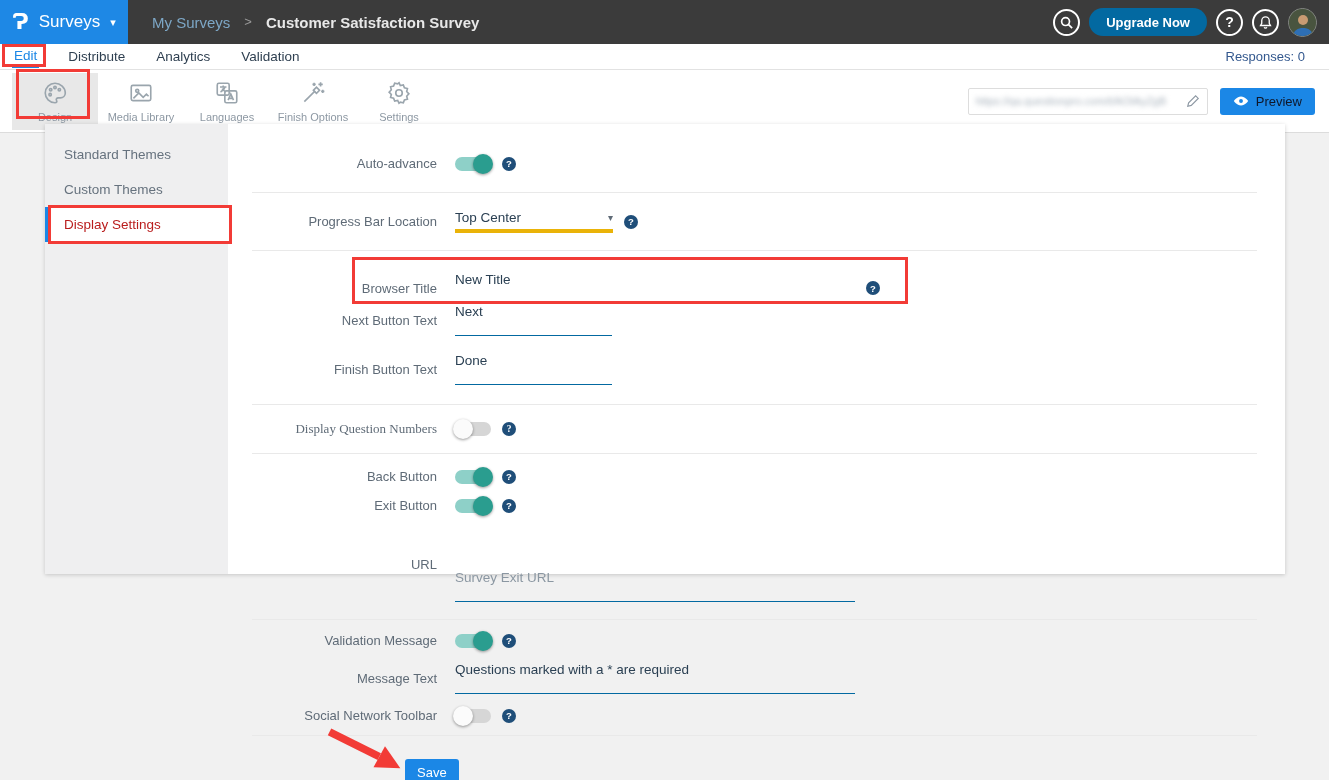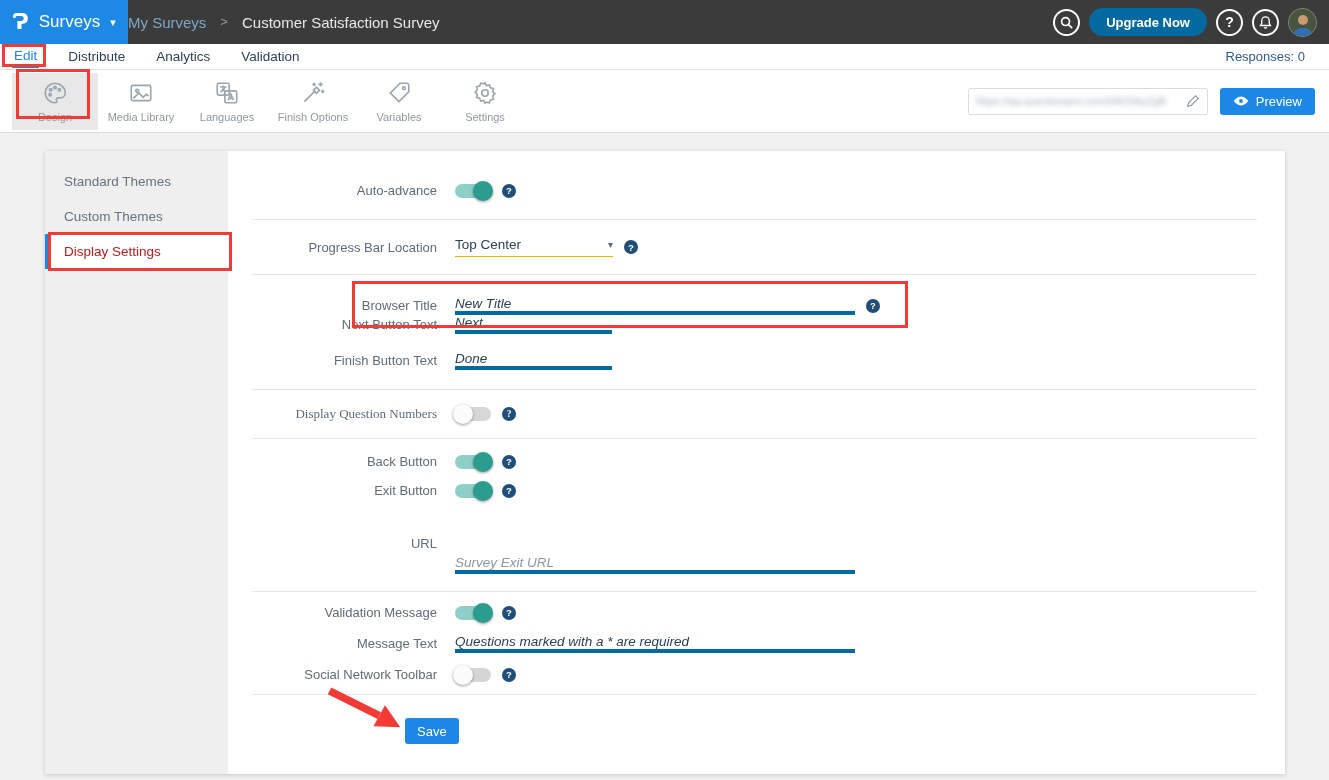--- a/index.html
+++ b/index.html
@@ -5,24 +5,24 @@
   * { margin:0; padding:0; box-sizing:border-box; }
   html,body { width:1329px; height:780px; overflow:hidden; }
   body { font-family:"Liberation Sans", sans-serif; background:#f1f1f1; position:relative; }
 
   
   .app-header { height:44px; background:#3b3b3b; display:flex; align-items:center; color:#fff; }
   .logo-box { width:128px; height:44px; background:#1e88e5; display:flex; align-items:center; justify-content:center; gap:10px; cursor:pointer; }
   .logo-glyph { font-family:"DejaVu Sans", sans-serif; font-size:21px; font-weight:bold; color:#fff; }
   .product-name { font-size:17px; color:#fff; }
   .caret { font-size:11px; color:#fff; }
-  .breadcrumb { display:flex; align-items:flex-start; gap:14px; font-size:15px; }
+  .breadcrumb { display:flex; align-items:flex-start; gap:14px; margin-left:24px; font-size:15px; }
   .crumb-parent { color:#7da7c6; cursor:pointer; }
   .crumb-sep { color:#9a9a9a; font-size:13px; }
-  .crumb-current { color:#e8e8e8; }
+  .crumb-current { color:#e8e8e8;font-weight:bold; }
   .header-right { margin-left:auto; display:flex; align-items:center; gap:9px; margin-right:12px; }
   .hicon { width:27px; height:27px; border:2px solid #fff; border-radius:50%; display:flex; align-items:center; justify-content:center; cursor:pointer; color:#fff; font-size:14px; font-weight:bold; }
   .upgrade-btn { background:#0369a1; border:none; color:#fff; font-weight:bold; font-size:13px; height:28px; padding:0 17px; border-radius:15px; cursor:pointer; font-family:inherit; }
   .avatar { width:29px; height:29px; border-radius:50%; overflow:hidden; border:1px solid #888; cursor:pointer; background:#5a6e52; }
 
   
   .tabbar { height:26px; background:#fff; border-bottom:1px solid #e2e2e2; display:flex; align-items:center; padding-left:12px; position:relative; font-size:13.5px; }
   .tab { margin-right:27px; color:#2e3f50; cursor:pointer; padding:3px 2px; }
   .tab.active { color:#1b87e6; border-bottom:2px solid #1b87e6; }
   .responses { margin-left:auto; margin-right:24px; color:#33588e; font-size:13px; }
@@ -30,46 +30,46 @@
 
   
   .toolbar { height:63px; background:#fff; border-bottom:1px solid #dcdcdc; display:flex; align-items:center; padding-left:12px; position:relative; }
   .tool { width:86px; display:flex; flex-direction:column; align-items:center; gap:5px; color:#8d98a3; font-size:11px; cursor:pointer; padding:7px 0; position:relative; }
   .tool.active { background:#e8e8e8; }
   .tool svg { stroke:#9aa5ad; fill:none; stroke-width:1.5; }
   .redbox-design { position:absolute; left:4px; top:-4px; width:74px; height:50px; border:3px solid #f23b36; pointer-events:none; }
   .toolbar-right { margin-left:auto; margin-right:14px; display:flex; align-items:center; gap:12px; }
   .url-box { width:240px; height:27px; border:1px solid #ddd; background:#fff; border-radius:2px; display:flex; align-items:center; padding:0 7px; justify-content:space-between; }
   .url-text { color:#a8b2bc; font-size:11px; filter:blur(2.4px); white-space:nowrap; overflow:hidden; max-width:200px; }
-  .preview-btn { background:#1b87e6; border:none; color:#ffffff; height:27px; padding:0 13px; border-radius:3px; font-size:13px; display:flex; align-items:center; gap:7px; cursor:pointer; font-family:inherit; }
+  .preview-btn { background:#1b87e6; border:none; color:#0f172a; height:27px; padding:0 13px; border-radius:3px; font-size:13px; display:flex; align-items:center; gap:7px; cursor:pointer; font-family:inherit; }
 
   
-  .card { position:absolute; left:45px; top:151px; width:1240px; height:623px; background:#fff; box-shadow:0 1px 4px rgba(0,0,0,.18); display:flex; }
+  .card { position:absolute; left:45px; top:124px; width:1240px; height:450px; background:#fff; box-shadow:0 1px 4px rgba(0,0,0,.18); display:flex; }
   .side { width:183px; background:#efeff0; padding-top:13px; flex-shrink:0; }
   .side-item { height:35px; display:flex; align-items:center; padding-left:19px; color:#66727e; font-size:13.5px; cursor:pointer; position:relative; }
   .side-item.active { background:#fff; border-left:5px solid #1b87e6; padding-left:14px; color:#b91c1c; }
   .redbox-side { position:absolute; left:-2px; top:-2px; width:184px; height:39px; border:3px solid #f23b36; pointer-events:none; z-index:3; }
 
   .main { flex:1; position:relative; }
   .divider { height:1px; background:#e9e9e9; margin:0 28px 0 24px; }
   .frow { display:flex; align-items:center; }
   .flabel { width:209px; flex-shrink:0; text-align:right; color:#5f6b77; font-size:13px; }
   .fctrl { margin-left:18px; display:flex; align-items:center; gap:11px; }
 
   .switch { width:36px; height:14px; border-radius:8px; position:relative; cursor:pointer; background:#d6d6d6; }
   .switch .knob { width:20px; height:20px; border-radius:50%; background:#fbfbfb; box-shadow:0 1px 3px rgba(0,0,0,.4); position:absolute; top:-3px; left:-2px; transition:left .1s; }
   .switch.on { background:#8ed0c8; }
   .switch.on .knob { left:18px; background:#2a9d8f; }
 
   .help { width:14px; height:14px; border-radius:50%; background:#1f4e79; color:#fff; font-size:9.5px; font-weight:bold; display:flex; align-items:center; justify-content:center; cursor:pointer; }
 
-  .iline { border-bottom:4px solid #0369a1; color:#2b4053; font-size:13.5px; padding-bottom:0; cursor:text;font-style:italic; }
+  .iline { border-bottom:1px solid #0369a1; color:#2b4053; font-size:13.5px; padding-bottom:16px; cursor:text; }
   .iline.placeholder { color:#8b97a2;margin-top:43px; }
   .w400 { width:400px; } .w157 { width:157px; }
-  .sel { width:158px; border-bottom:1px solid #eab308; color:#2b4053; font-size:13.5px; padding-bottom:4px; display:flex; justify-content:space-between; align-items:center; cursor:pointer; }
+  .sel { width:158px; border-bottom:4px solid #eab308; color:#2b4053; font-size:13.5px; padding-bottom:4px; display:flex; justify-content:space-between; align-items:center; cursor:pointer; }
   .sel .caret2 { color:#5f6b77; font-size:10px; }
 
   .sec1 { padding:32px 0 21px; } .sec2 { padding:17px 0 17px; }
   .sec3 { padding:21px 0 19px; } .sec3 .frow + .frow { margin-top:17px; }
   .sec4 { padding:16px 0 16px;font-family:Liberation Serif, serif; }
   .sec5 { padding:15px 0 17px; } .sec5 .frow + .frow { margin-top:14px; }
   .sec6 { padding:13px 0 12px; } .sec6 .frow + .frow { margin-top:14px; }
 
   .browser-row-wrap { position:relative; }
   .redbox-browser { position:absolute; left:124px; top:-15px; width:556px; height:47px; border:3px solid #f23b36; pointer-events:none; }
@@ -155,27 +155,20 @@
       </svg>
     <span>Languages</span>
   </div>
   <div class="tool">
     <svg width="26" height="26" viewBox="0 0 24 24">
         <path d="M4 20L14 10"></path>
         <rect x="13.2" y="7.5" width="4" height="4" transform="rotate(45 15.2 9.5)"></rect>
         <path d="M19 2v4M17 4h4M21 9v3M19.5 10.5h3M13 2.5v3M11.5 4h3"></path>
       </svg>
     <span>Finish Options</span>
-  </div>
-  <div class="tool">
-    <svg width="26" height="26" viewBox="0 0 24 24">
-        <path d="M13 3h6a2 2 0 0 1 2 2v6l-9 9-8-8z"></path>
-        <circle cx="16.5" cy="7.5" r="1.3"></circle>
-      </svg>
-    <span>Variables</span>
   </div>
   <div class="tool">
     <svg width="26" height="26" viewBox="0 0 24 24">
         <circle cx="12" cy="12" r="3"></circle>
         <path d="M12 2.5l1.2 2.6 2.8-.6 1 2.7 2.8.7-.7 2.8 2 2.1-2 2.1.7 2.8-2.8.7-1 2.7-2.8-.6L12 21.5l-1.2-2.6-2.8.6-1-2.7-2.8-.7.7-2.8-2-2.1 2-2.1-.7-2.8 2.8-.7 1-2.7 2.8.6z"></path>
       </svg>
     <span>Settings</span>
   </div>
   <div class="toolbar-right">
     <div class="url-box">

